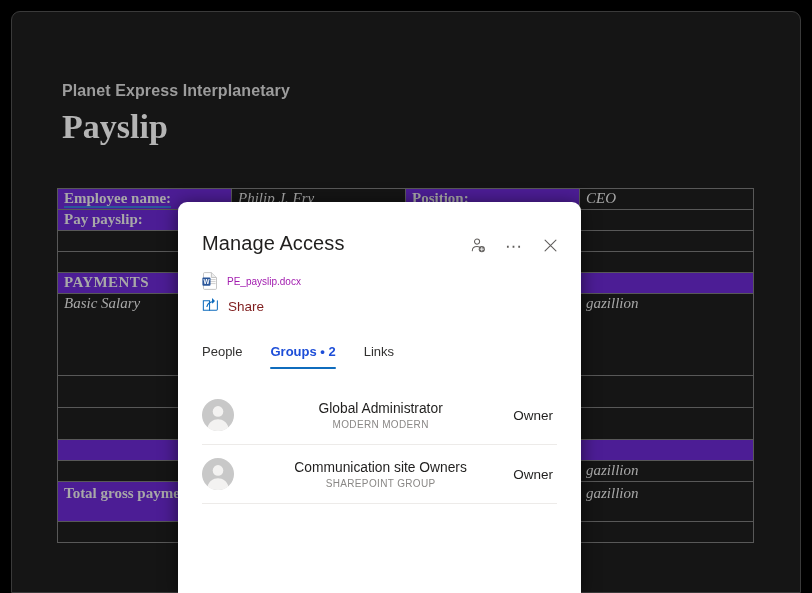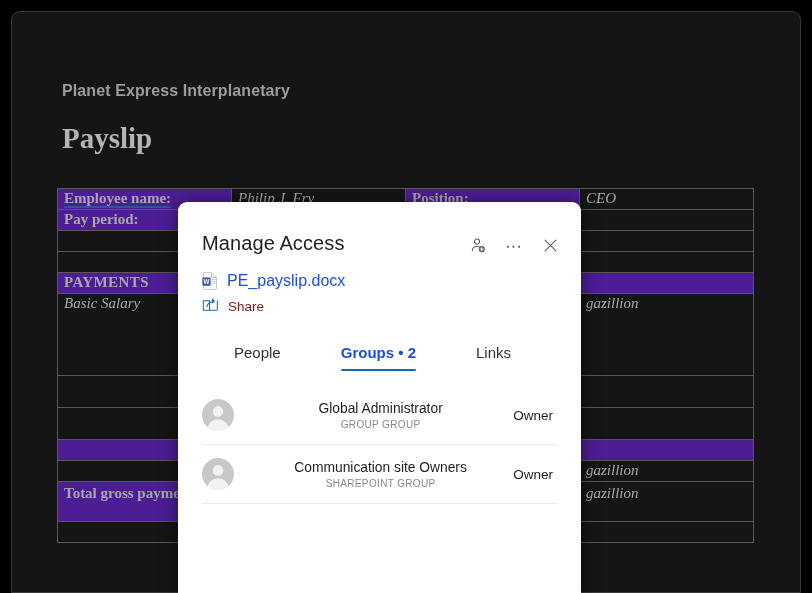--- a/index.html
+++ b/index.html
@@ -45,23 +45,23 @@
     font-family: "Liberation Sans", sans-serif;
     font-size: 16px;
     font-weight: bold;
     color: #9c9c9c;
     letter-spacing: 0.1px;
   }
 
   .doc-title {
     position: absolute;
     left: 50px;
-    top: 110px;
+    top: 96px;
     font-family: "Liberation Serif", serif;
-    font-size: 29px;
+    font-size: 34px;
     font-weight: bold;
     color: #b4b4b4;
   }
 
   
   .payslip-table {
     position: absolute;
     left: 45px;
     top: 176px;
     width: 696px;
@@ -155,22 +155,22 @@
   .file-row {
     position: absolute;
     left: 24px;
     top: 70px;
     display: flex;
     align-items: center;
     gap: 9px;
   }
 
   .file-name {
-    font-size: 16px;
-    color: #1d4ed8;
+    font-size: 10px;
+    color: #a21caf;
   }
 
   .word-icon {
     width: 16px;
     height: 18px;
     position: relative;
     flex: 0 0 auto;
   }
 
   
@@ -194,26 +194,25 @@
     position: absolute;
     left: 24px;
     top: 134px;
     display: flex;
     align-items: flex-end;
     gap: 0px;
   }
 
   .tab {
     padding: 8px 14px 10px 14px;
-    font-size: 15px;
+    font-size: 13px;
     color: #323130;
     cursor: pointer;
     position: relative;
     white-space: nowrap;
-    margin-left: 32px;
   }
   .tab:first-child { padding-left: 0; }
 
   .tab.active {
     font-weight: bold;
     color: #1d4ed8;
   }
 
   .tab.active::after {
     content: "";
@@ -300,21 +299,21 @@
           <col style="width:174px">
         </colgroup>
         <tbody>
             <tr>
               <td class="lbl shade"><span class="underline-blue">Employee name:</span></td>
               <td class="val">Philip J. Fry</td>
               <td class="lbl shade">Position:</td>
               <td class="val">CEO</td>
             </tr>
             <tr>
-              <td class="lbl shade">Pay period:</td>
+              <td class="lbl shade">Pay payslip:</td>
               <td class="empty"></td>
               <td class="empty"></td>
               <td class="empty"></td>
             </tr>
             <tr>
               <td class="empty"></td>
               <td class="empty"></td>
               <td class="empty"></td>
               <td class="empty"></td>
             </tr>
@@ -445,21 +444,21 @@
 
     <div class="list">
         <div class="list-item">
           <span class="avatar"><svg width="32" height="32" viewBox="0 0 32 32">
               <circle cx="16" cy="16" r="16" fill="#c8c8c8"></circle>
               <circle cx="16" cy="12.4" r="5.3" fill="#f3f2f1"></circle>
               <path d="M5.6 28.4c1.3-5.2 5.5-8.2 10.4-8.2s9.1 3 10.4 8.2A16 16 0 0 1 16 32a16 16 0 0 1-10.4-3.6z" fill="#f3f2f1"></path>
             </svg></span>
           <div class="li-texts">
             <div class="li-name">Global Administrator</div>
-            <div class="li-sub">GROUP GROUP</div>
+            <div class="li-sub">MODERN MODERN</div>
           </div>
           <div class="li-role">Owner</div>
         </div>
         <div class="list-item">
           <span class="avatar"><svg width="32" height="32" viewBox="0 0 32 32">
               <circle cx="16" cy="16" r="16" fill="#c8c8c8"></circle>
               <circle cx="16" cy="12.4" r="5.3" fill="#f3f2f1"></circle>
               <path d="M5.6 28.4c1.3-5.2 5.5-8.2 10.4-8.2s9.1 3 10.4 8.2A16 16 0 0 1 16 32a16 16 0 0 1-10.4-3.6z" fill="#f3f2f1"></path>
             </svg></span>
           <div class="li-texts">

